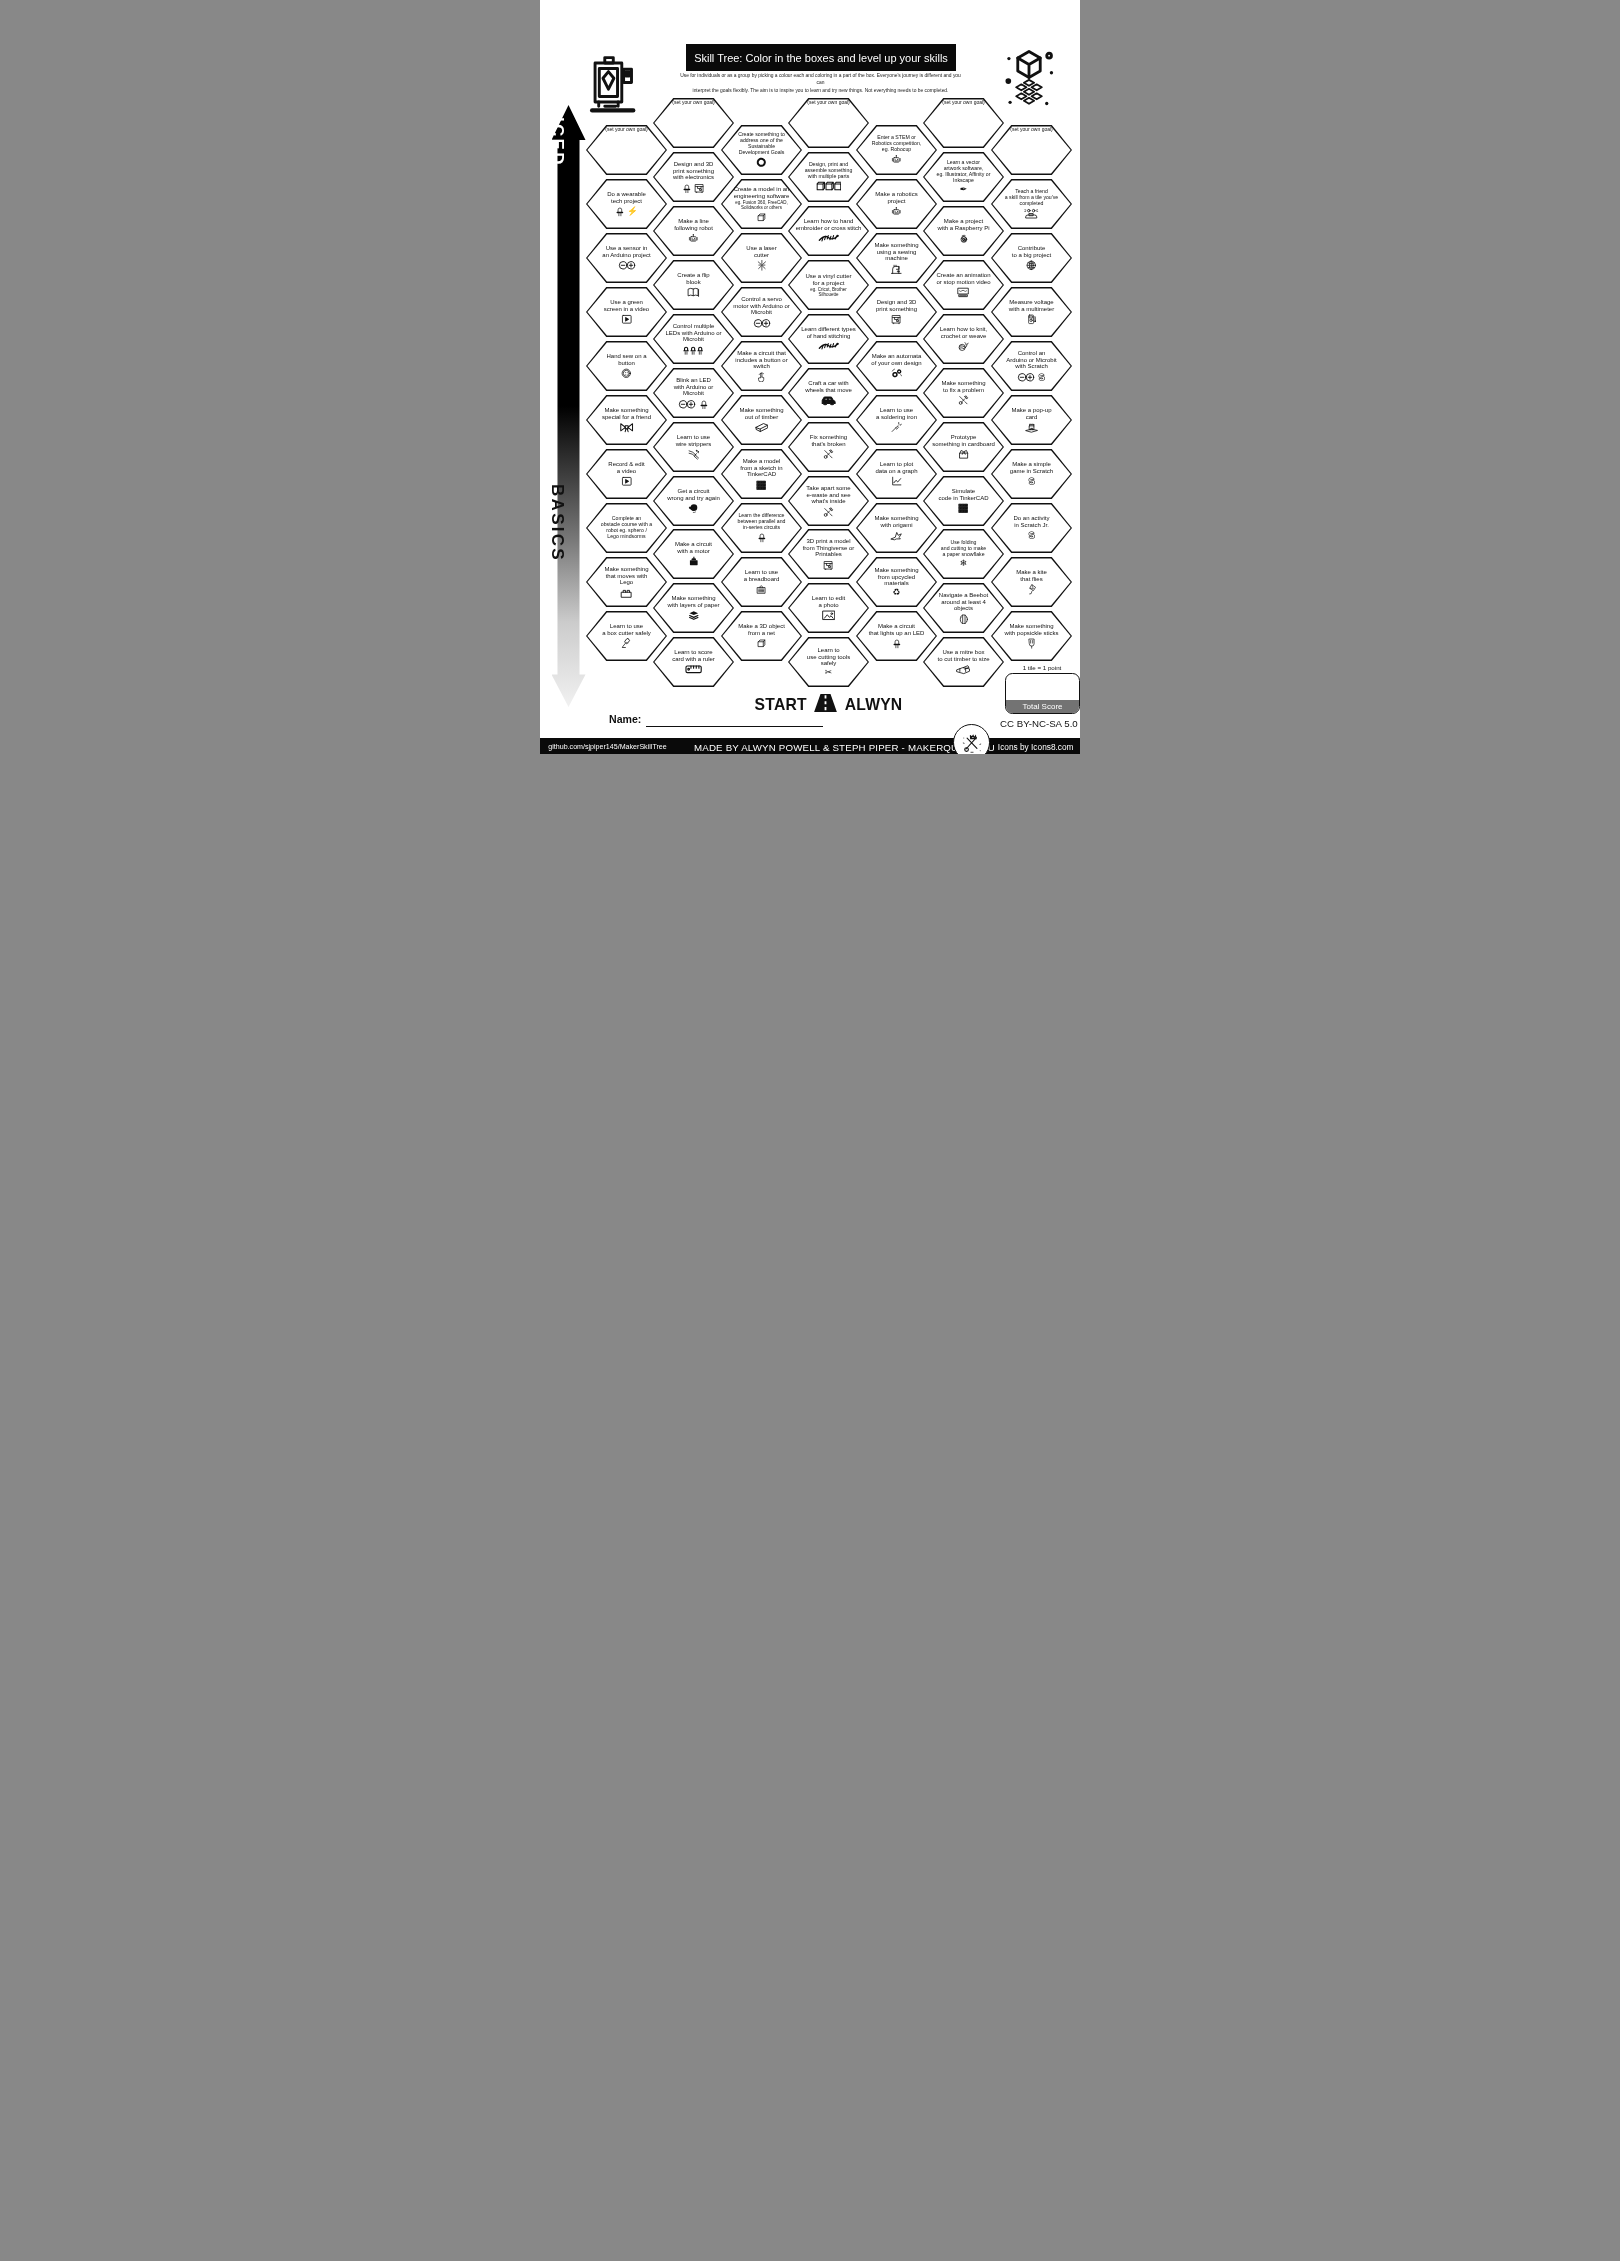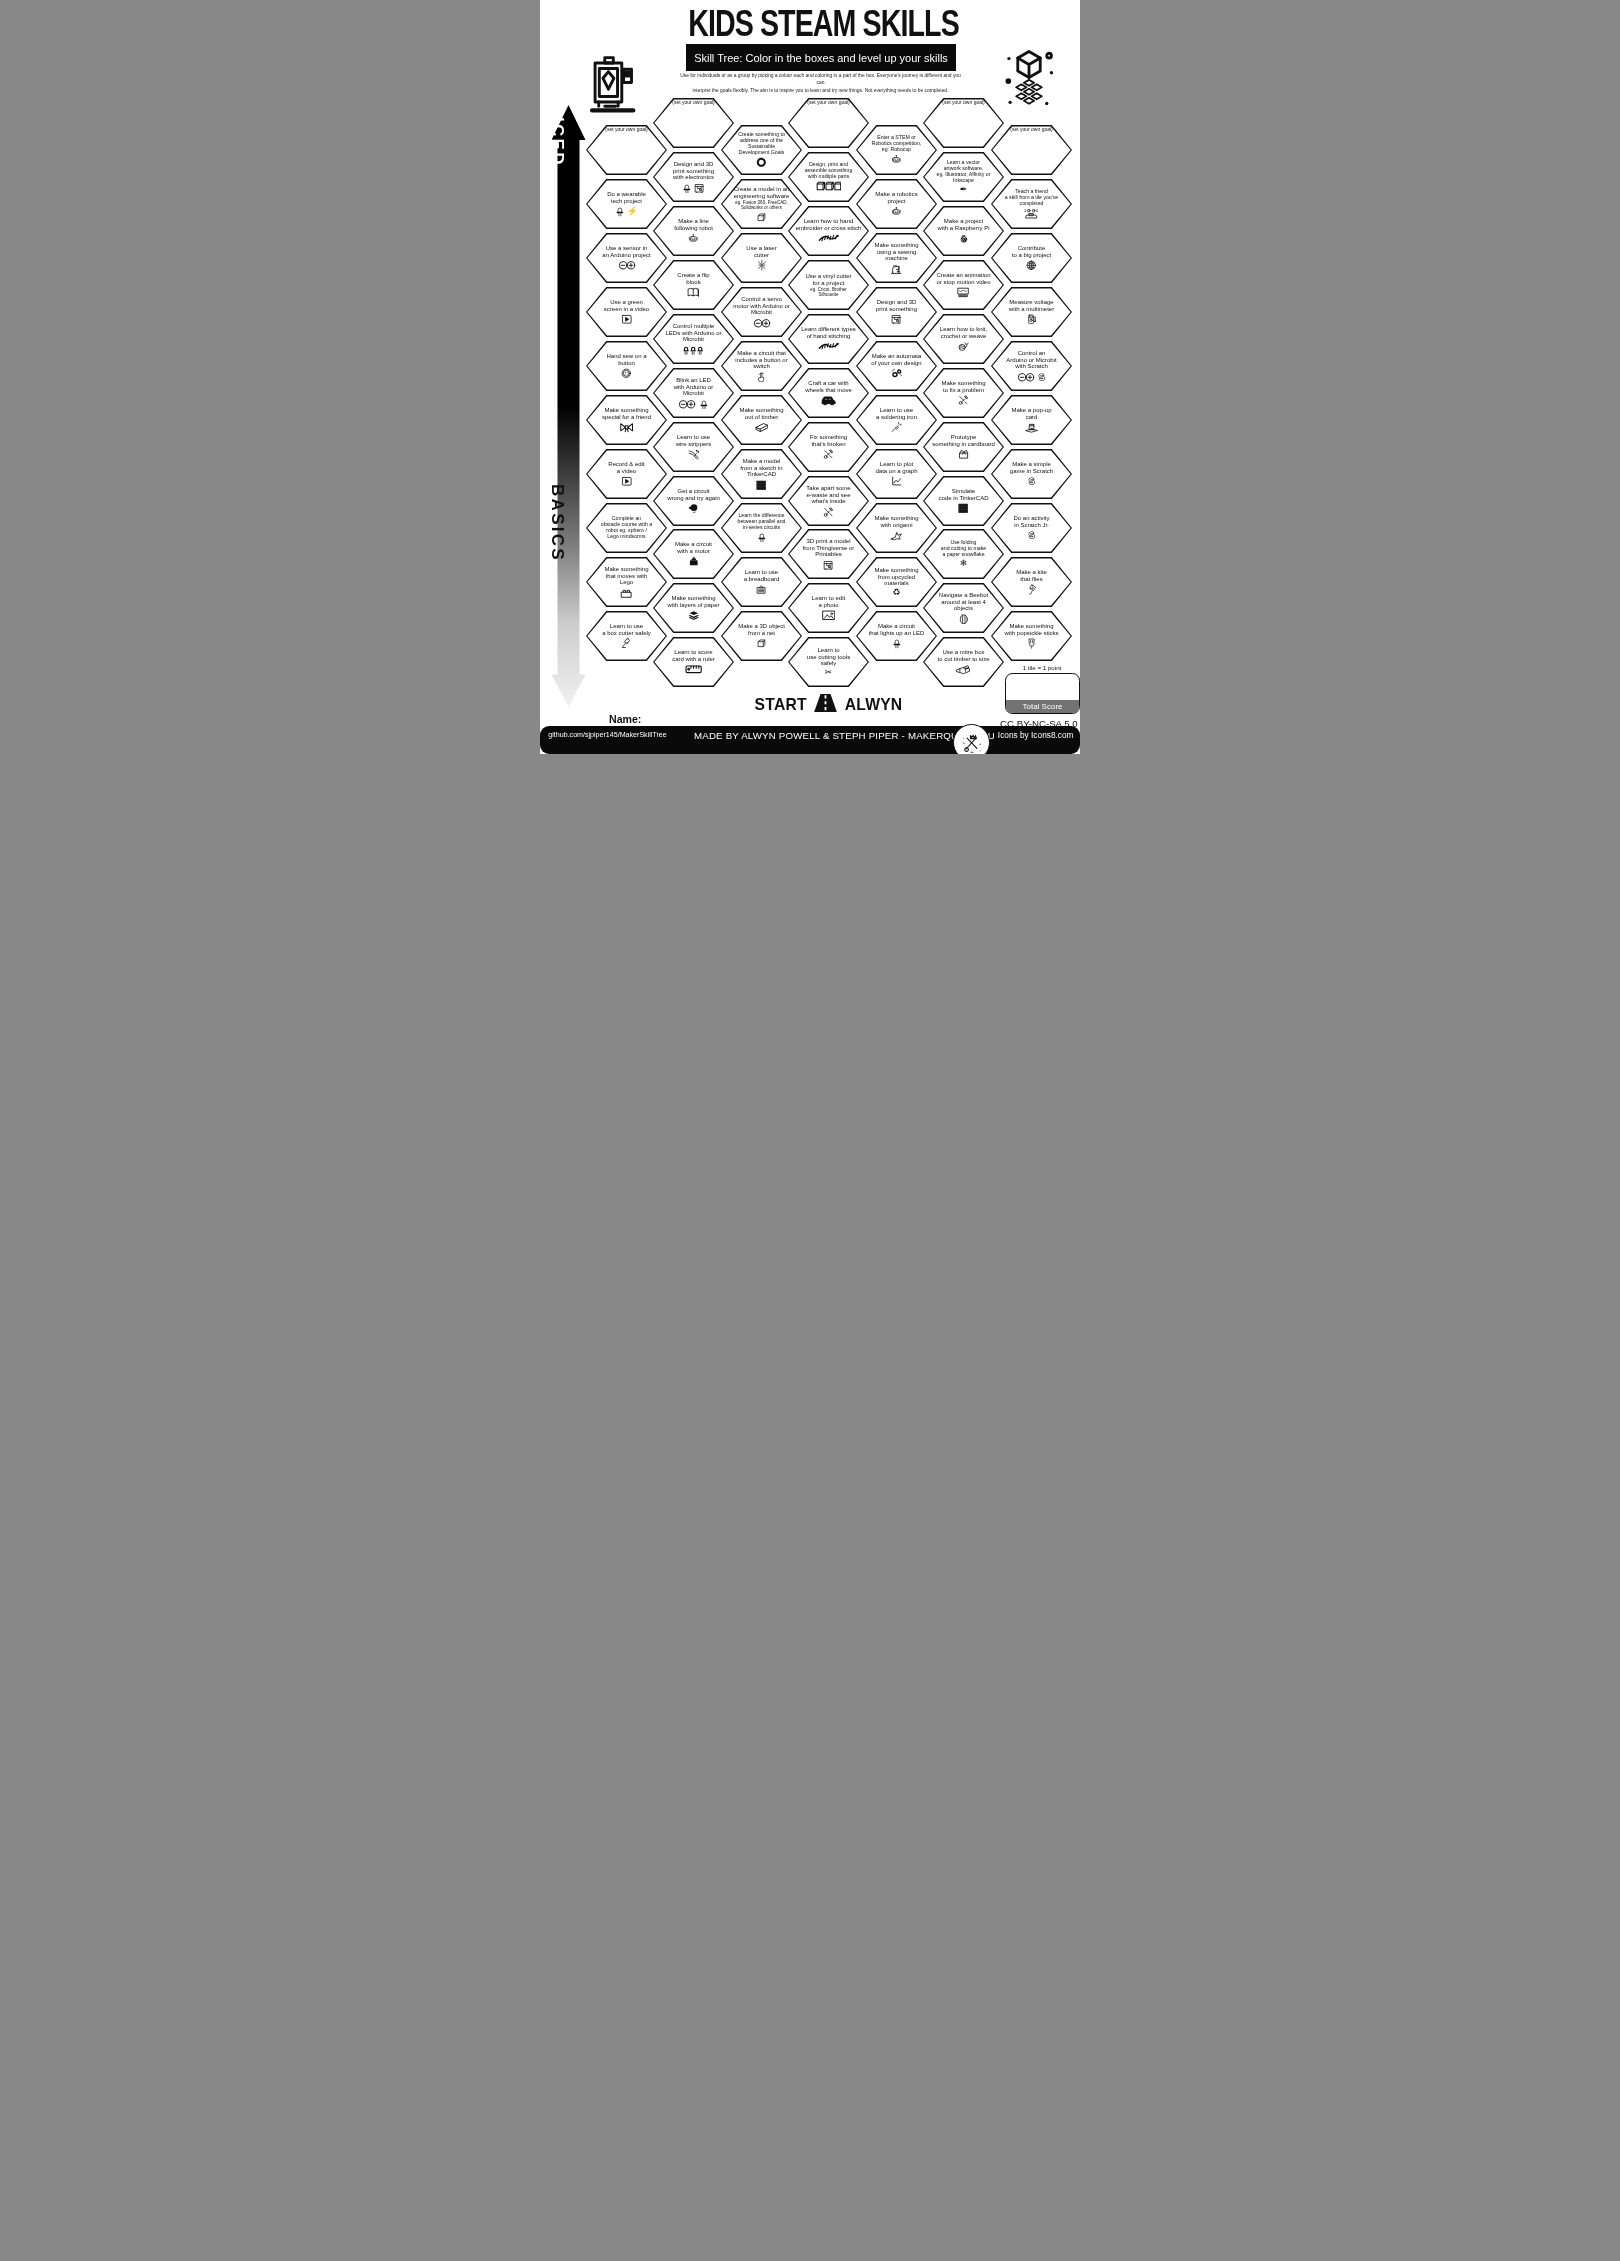--- a/index.html
+++ b/index.html
@@ -50,32 +50,31 @@
   #name-line{position:absolute;left:106px;top:726px;width:177px;height:1.1px;background:#111;}
   #tile-point{position:absolute;left:465px;top:664px;width:74px;text-align:center;font-size:6.2px;}
   #score-box{position:absolute;left:465px;top:673px;width:73px;height:39px;border:1.5px solid #111;
      border-radius:7.4px;background:#fff;overflow:hidden;}
   #score-box .bar{position:absolute;left:0;right:0;bottom:0;height:13.4px;background:#737373;color:#fff;
      font-size:8px;display:flex;align-items:center;justify-content:center;}
   #cc-text{position:absolute;left:460px;top:718px;width:79px;font-size:9.7px;text-align:left;}
   #maker-logo{position:absolute;left:413px;top:724px;width:35px;height:35px;border-radius:50%;
      border:1.2px solid #111;background:#fff;z-index:6;display:flex;align-items:center;justify-content:center;}
   #maker-logo svg{stroke:#111;fill:none;stroke-width:2;stroke-linecap:round;width:24px;height:24px;}
-  #footer{position:absolute;left:0;right:0;bottom:0;height:28px;background:#0a0a0a;color:#fff;border-radius:9px;}
+  #footer{position:absolute;left:0;right:0;bottom:0;height:16px;background:#0a0a0a;color:#fff;}
   #footer .ft{position:absolute;top:0;height:18px;display:flex;align-items:center;}
   #ft-left{left:8.3px;font-size:7.1px;}
   #ft-center{left:152px;right:83px;justify-content:center;font-size:9.7px;letter-spacing:0.2px;}
   #ft-right{right:6.5px;font-size:8.3px;}
 </style>
 </head>
 <body>
 
 <div id="page">
 
-  <div id="title"><span>KIDS STEAM SKILLS</span></div>
 
   <div class="hdr-icon" id="printer-icon">
     <svg width="51" height="61" viewBox="0 0 42 48">
       <path d="M13 3.5h7v4.5h-7z"></path>
         <rect x="5" y="8" width="22" height="32"></rect>
       <rect x="8.5" y="12.5" width="15" height="23"></rect>
       <path d="M16 15l4.5 5.5L16 29.5 11.5 20.5z"></path>
       <rect x="28.5" y="13" width="6.5" height="11"></rect>
         <rect x="30.2" y="15.2" width="3" height="3.4" fill="#111"></rect>
       <path d="M8 40v3.5M24 40v3.5M13 43.5h9"></path>

